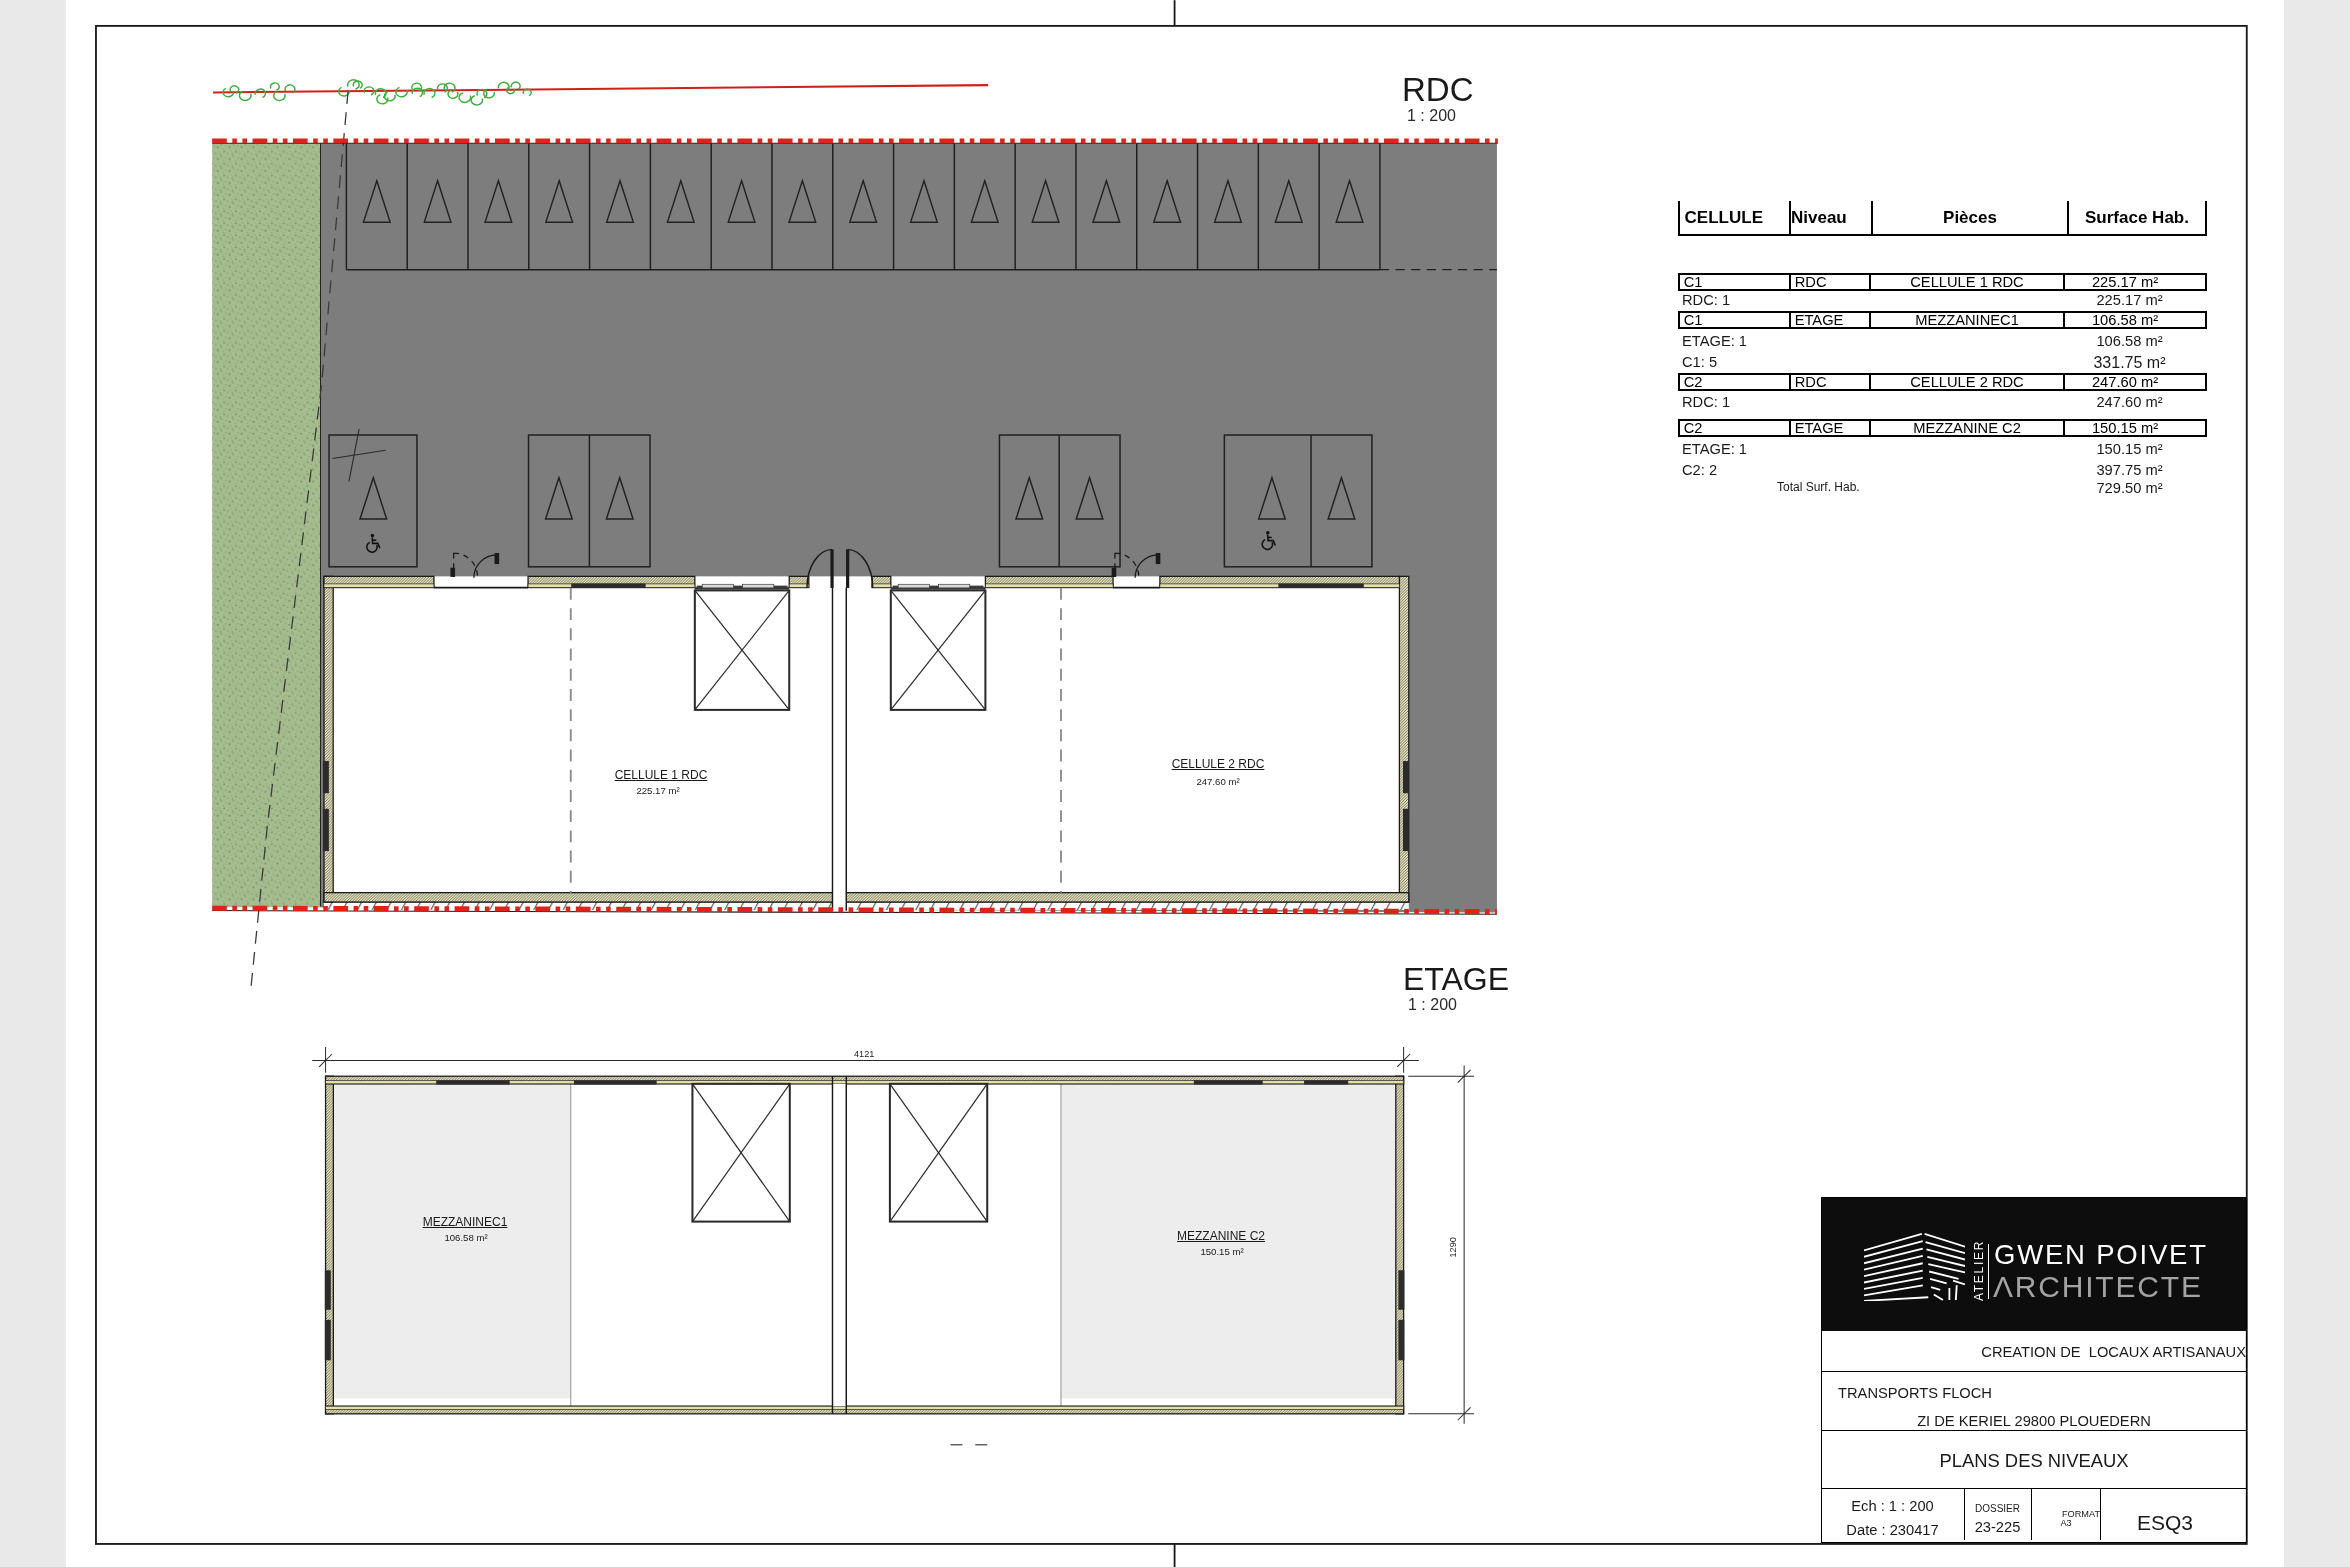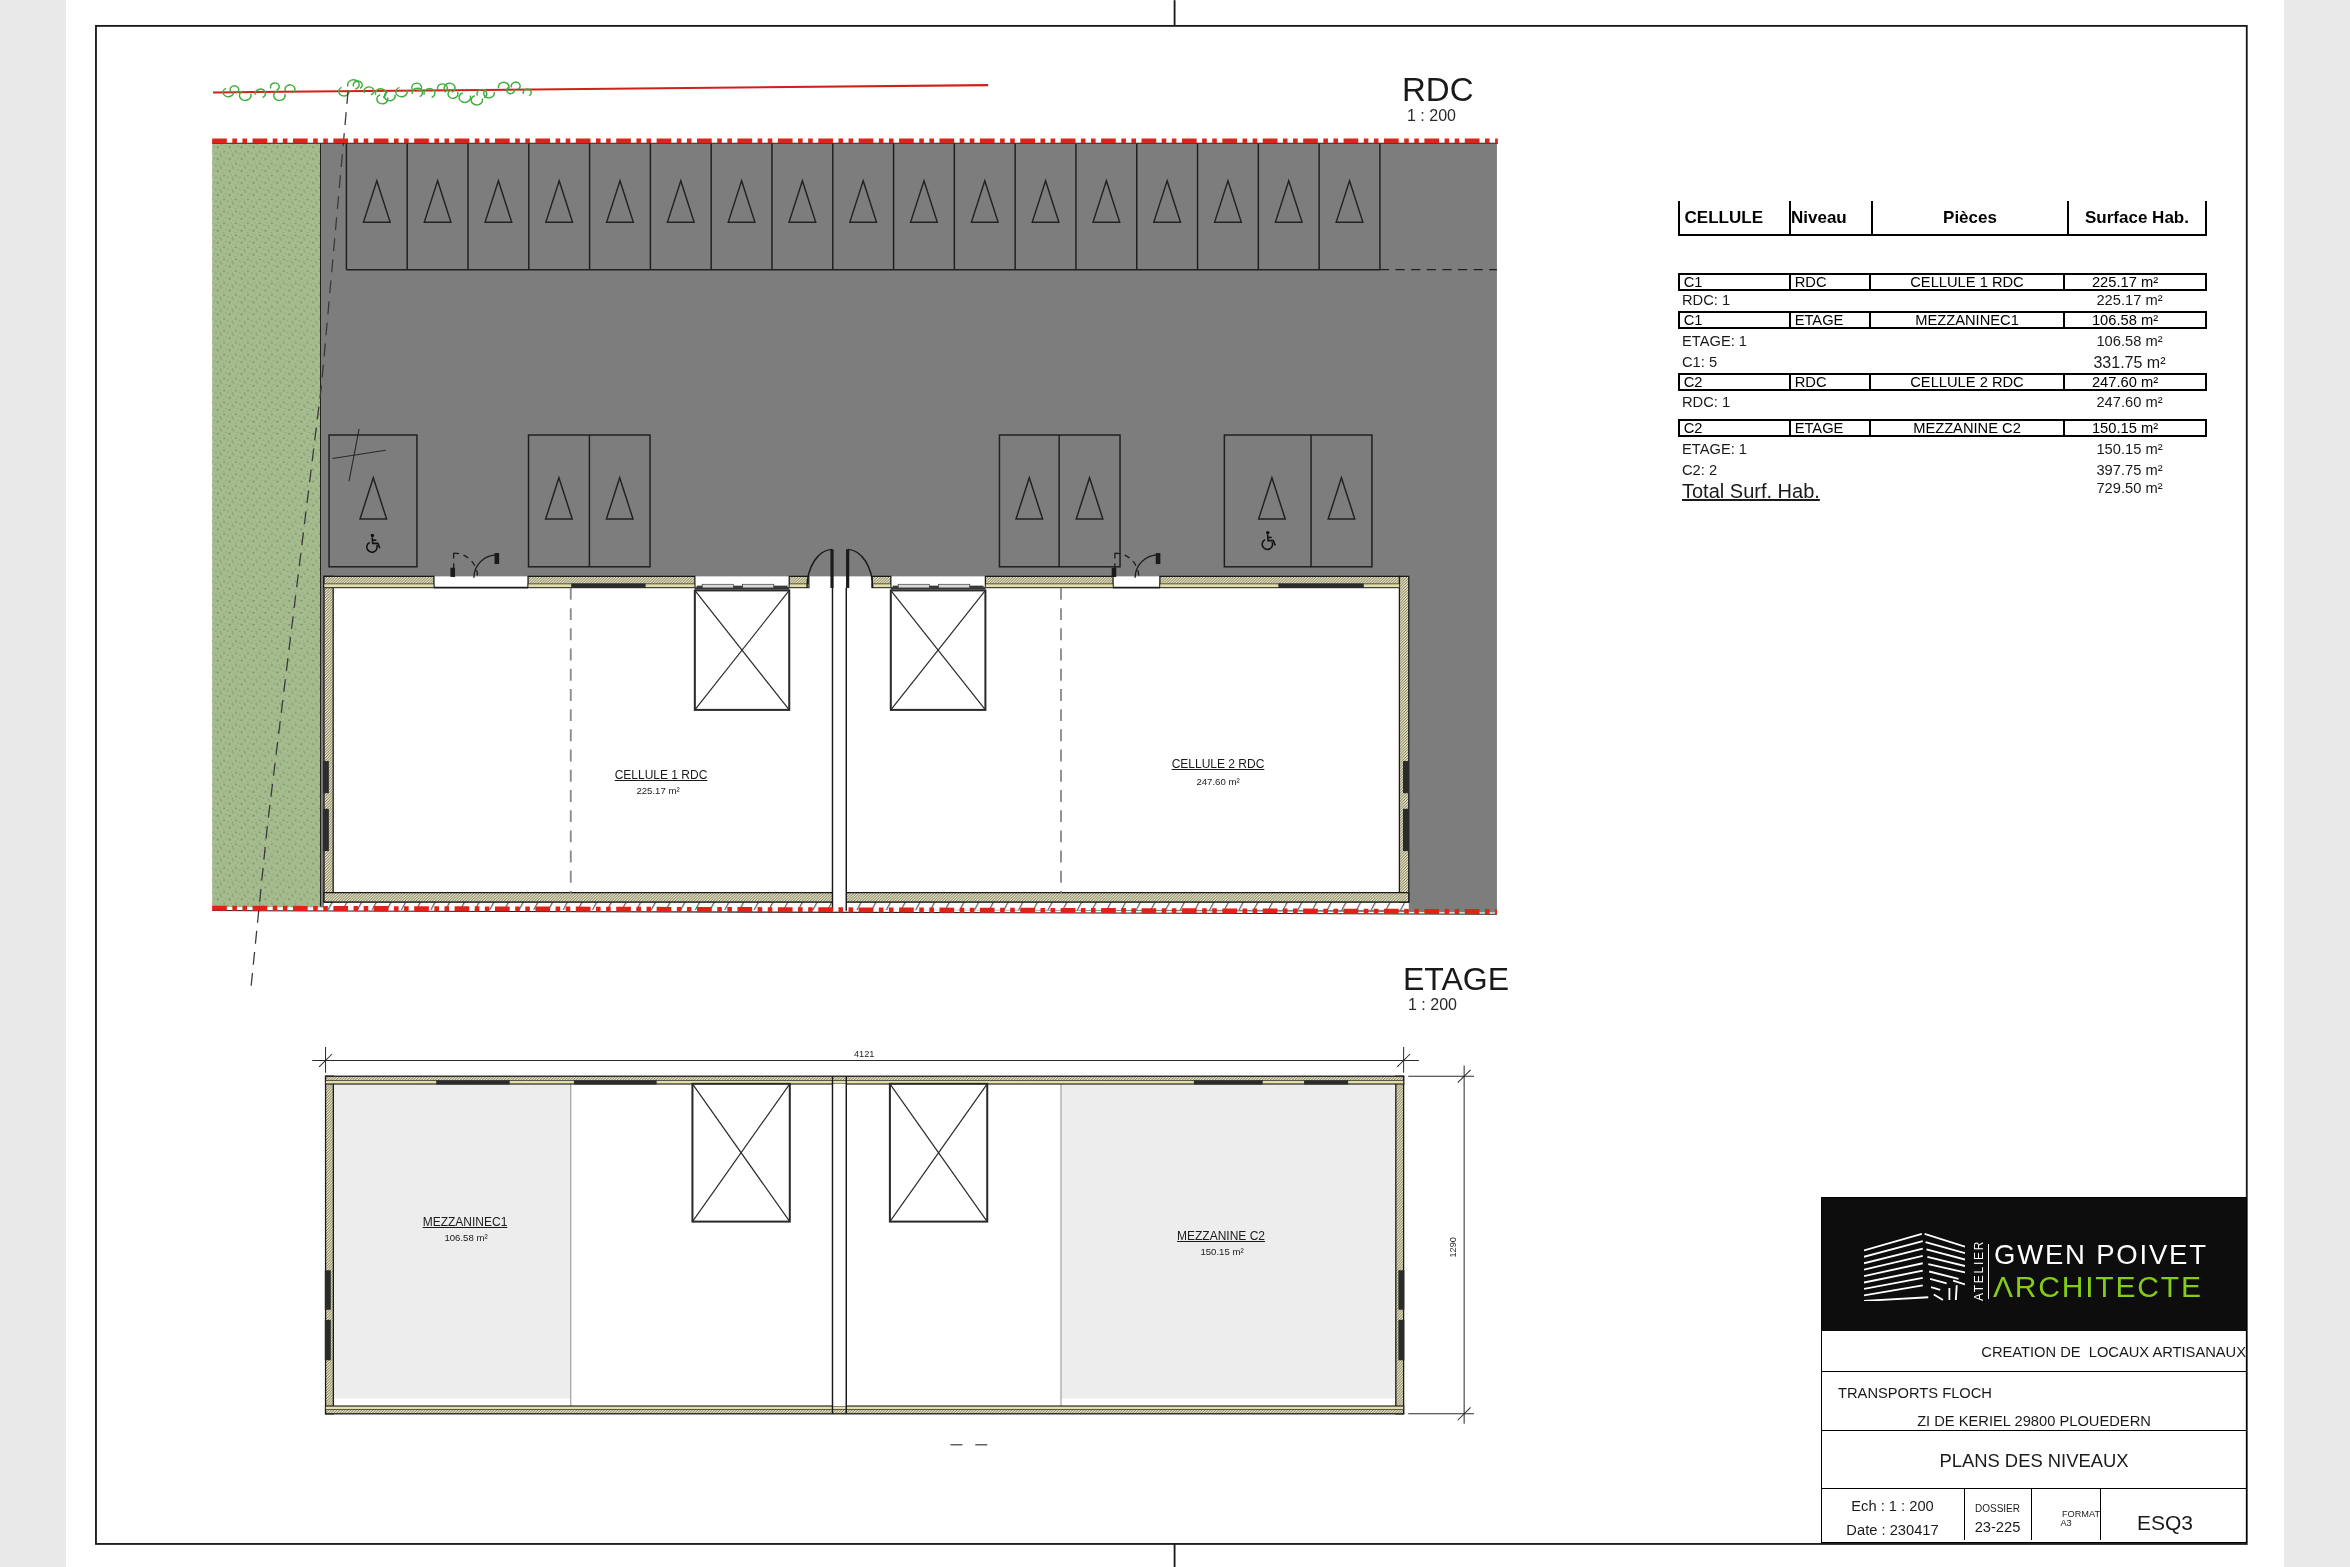--- a/index.html
+++ b/index.html
@@ -304,21 +304,21 @@
 <div class="abs" style="left:1678px;top:419px;width:529px;height:18.4px;border:2.3px solid #000;box-sizing:border-box;display:flex;font-size:14.7px;">
  <div style="width:111px;border-right:2.3px solid #000;display:flex;align-items:center;padding-left:3.7px;box-sizing:border-box;">C2</div>
  <div style="width:80px;border-right:2.3px solid #000;display:flex;align-items:center;padding-left:3.7px;box-sizing:border-box;">ETAGE</div>
  <div style="width:194px;border-right:2.3px solid #000;display:flex;align-items:center;justify-content:center;box-sizing:border-box;">MEZZANINE C2</div>
  <div style="flex:1;display:flex;align-items:center;justify-content:center;padding-right:20px;">150.15 m²</div>
 </div>
 <div class="t" style="left:1682px;top:441px;font-size:14.7px;">ETAGE: 1</div>
 <div class="t" style="left:2071px;top:441px;width:137px;font-size:14.7px;text-align:center;padding-right:20px;box-sizing:border-box;">150.15 m²</div>
 <div class="t" style="left:1682px;top:462px;font-size:14.7px;">C2: 2</div>
 <div class="t" style="left:2071px;top:462px;width:137px;font-size:14.7px;text-align:center;padding-right:20px;box-sizing:border-box;">397.75 m²</div>
-<div class="t" style="left:1682px;top:480px;font-size:20px;text-decoration:underline;">Total Surf. Hab.</div>
+<div class="t" style="left:1777px;top:480px;font-size:12px;">Total Surf. Hab.</div>
 <div class="t" style="left:2071px;top:480px;width:137px;font-size:14.7px;text-align:center;padding-right:20px;box-sizing:border-box;">729.50 m²</div>
 <div class="abs" style="left:1821px;top:1197px;width:426px;height:346px;border:1.8px solid #000;box-sizing:border-box;">
 <div style="position:absolute;left:0;top:0;width:100%;height:133px;background:#0d0d0d;overflow:hidden;">
 <svg style="position:absolute;left:42px;top:33px" width="101" height="70" viewBox="0 0 110 76">
 <g stroke="#fff" stroke-width="2" stroke-linecap="butt" fill="none">
 <path d="M0,21 L63,3"></path>
             <path d="M66,3 L110,17"></path>
 <path d="M0,28 L64,11"></path>
             <path d="M67,12 L110,24"></path>
 <path d="M0,35 L64,19"></path>
@@ -336,21 +336,21 @@
             <path d="M73,61 L83,64"></path>
             <path d="M93,62 L93,75"></path>
             <path d="M101,59 L100,75"></path>
 <path d="M0,76 L70,72"></path>
             <path d="M76,69 L86,75"></path>
 </g>
 </svg>
 <div style="position:absolute;left:150px;top:103px;color:#fff;font-size:12px;letter-spacing:1.7px;transform:rotate(-90deg);transform-origin:left top;">ATELIER</div>
 <div style="position:absolute;left:166px;top:46px;width:1.4px;height:55px;background:#fff;"></div>
 <div style="position:absolute;left:172px;top:41px;color:#fff;font-size:27.5px;letter-spacing:1.8px;">GWEN POIVET</div>
-<div style="position:absolute;left:171px;top:72px;color:#84cc16;font-size:30px;letter-spacing:1.8px;">ΛRCHITECTE</div>
+<div style="position:absolute;left:171px;top:72px;color:#a3a3a3;font-size:30px;letter-spacing:1.8px;">ΛRCHITECTE</div>
 </div>
 <div style="position:absolute;left:0;top:173px;width:100%;height:1.4px;background:#000;"></div>
 <div style="position:absolute;left:0;top:232px;width:100%;height:1.4px;background:#000;"></div>
 <div style="position:absolute;left:0;top:290px;width:100%;height:1.4px;background:#000;"></div>
 <div style="position:absolute;left:142px;top:291px;width:1.4px;height:51px;background:#000;"></div>
 <div style="position:absolute;left:209px;top:291px;width:1.4px;height:51px;background:#000;"></div>
 <div style="position:absolute;left:278px;top:291px;width:1.4px;height:51px;background:#000;"></div>
 <div class="t" style="left:0;top:146px;width:100%;text-align:right;font-size:14.7px;">CREATION DE&nbsp; LOCAUX ARTISANAUX</div>
 <div class="t" style="left:16px;top:187px;width:100%;text-align:left;font-size:14.7px;">TRANSPORTS FLOCH</div>
 <div class="t" style="left:0;top:215px;width:100%;text-align:center;font-size:14.7px;">ZI DE KERIEL 29800 PLOUEDERN</div>

